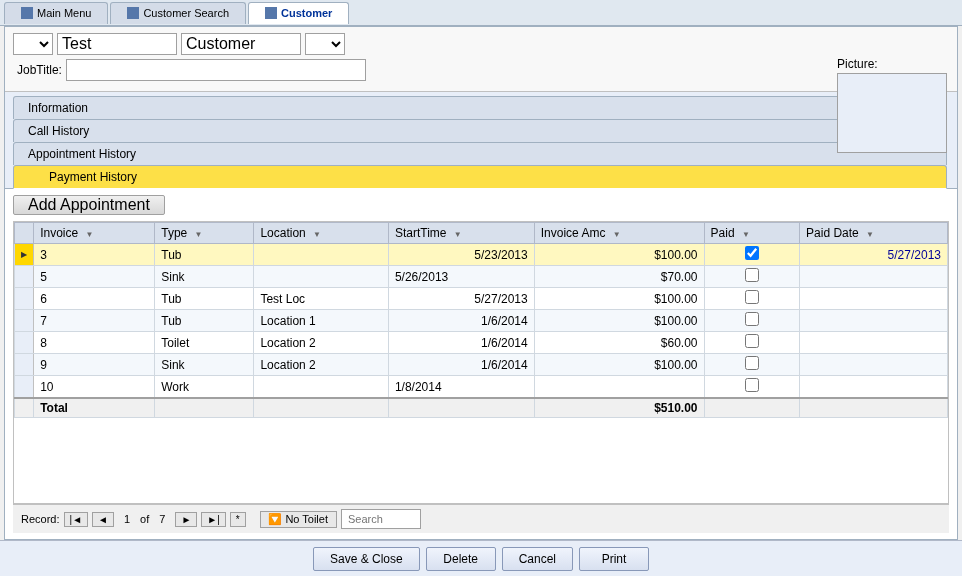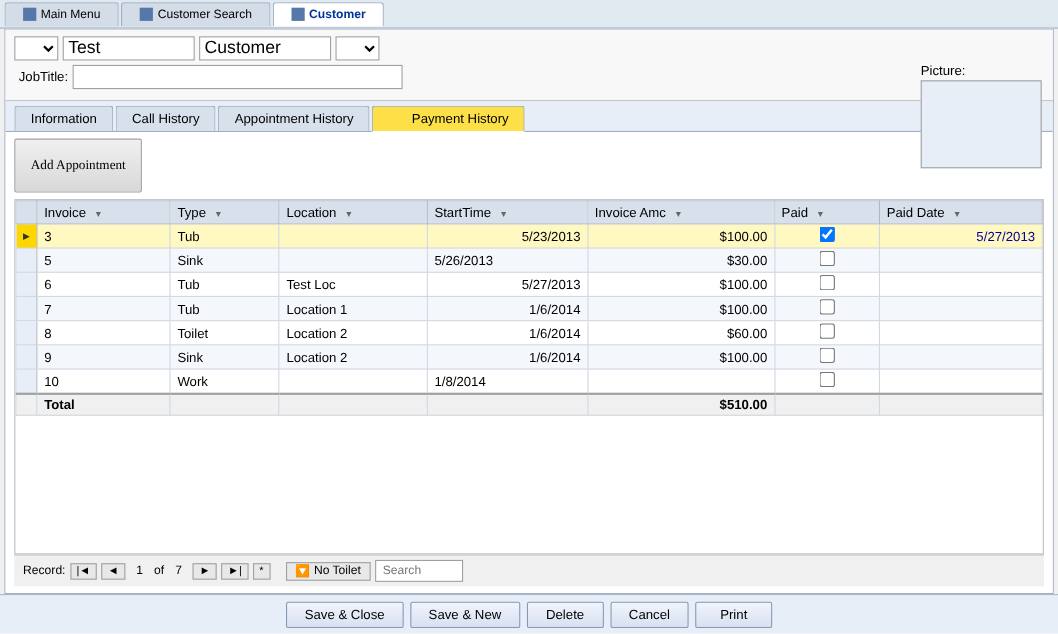--- a/index.html
+++ b/index.html
@@ -107,20 +107,21 @@
       display: flex;
       flex-direction: column;
       flex: 1;
       overflow: hidden;
     }
     .tab-headers {
       display: flex;
       border-bottom: 1px solid #a0b0c0;
       background: #e8eef8;
       padding: 4px 8px 0 8px;
+      flex-direction: column;
     }
     .tab-header {
       padding: 4px 14px;
       border: 1px solid #a0b0c0;
       border-bottom: none;
       background: #d8e0ec;
       margin-right: 2px;
       cursor: pointer;
       font-size: 12px;
       border-radius: 3px 3px 0 0;
@@ -137,28 +138,27 @@
       flex: 1;
       overflow: hidden;
       display: flex;
       flex-direction: column;
       padding: 6px 8px;
       background: #ffffff;
     }
 
     .add-appointment-btn {
       display: inline-block;
-      padding: 16px 14px;
+      padding: 0 14px;
       border: 1px solid #a0a0a0;
       background: linear-gradient(to bottom, #f0f0f0, #d8d8d8);
       cursor: pointer;
-      font-size: 12px;
+      font-size: 16px;
       margin-bottom: 6px;
       border-radius: 2px;
-      font-family: Liberation Serif, serif;
     }
 
     
     .data-table-wrapper {
       flex: 1;
       overflow-y: auto;
       border: 1px solid #c0c0c0;
     }
     table {
       width: 100%;
@@ -375,21 +375,21 @@
                 <td style="text-align: right;">$100.00</td>
                 <td style="text-align: center;"><input type="checkbox" checked="" style="width: 14px; height: 14px;"></td>
                 <td style="text-align: right; color: rgb(0, 0, 153);">5/27/2013</td>
               </tr>
               <tr>
                 <td style="width: 14px; background: rgb(232, 238, 248); border-right: 1px solid rgb(192, 192, 192); font-size: 8px; color: rgb(51, 51, 51);"></td>
                 <td>5</td>
                 <td>Sink</td>
                 <td></td>
                 <td style="">5/26/2013</td>
-                <td style="text-align: right;">$30.00</td>
+                <td style="text-align: right;">$70.00</td>
                 <td style="text-align: center;"><input type="checkbox" style="width: 14px; height: 14px;"></td>
                 <td style="text-align: right;"></td>
               </tr>
               <tr>
                 <td style="width: 14px; background: rgb(232, 238, 248); border-right: 1px solid rgb(192, 192, 192); font-size: 8px; color: rgb(51, 51, 51);"></td>
                 <td>6</td>
                 <td>Tub</td>
                 <td>Test Loc</td>
                 <td style="text-align: right;">5/27/2013</td>
                 <td style="text-align: right;">$100.00</td>
@@ -465,17 +465,16 @@
           <span>No Toilet</span>
         </div>
         <input type="text" class="search-input" placeholder="Search" style="">
       </div>
     </div>
   </div>
 </div>
 
 <div class="button-bar">
   <button class="action-btn">Save &amp; Close</button>
-  <button class="action-btn">Save &amp; New</button>
   <button class="action-btn">Delete</button>
   <button class="action-btn">Cancel</button>
   <button class="action-btn">Print</button>
 </div>
 
 </body></html>

